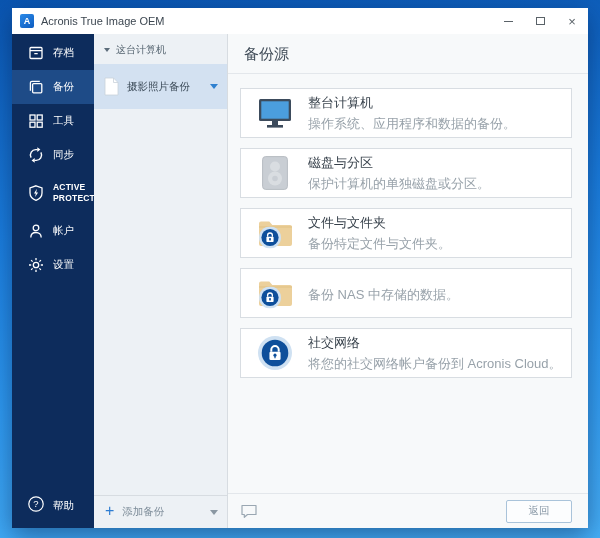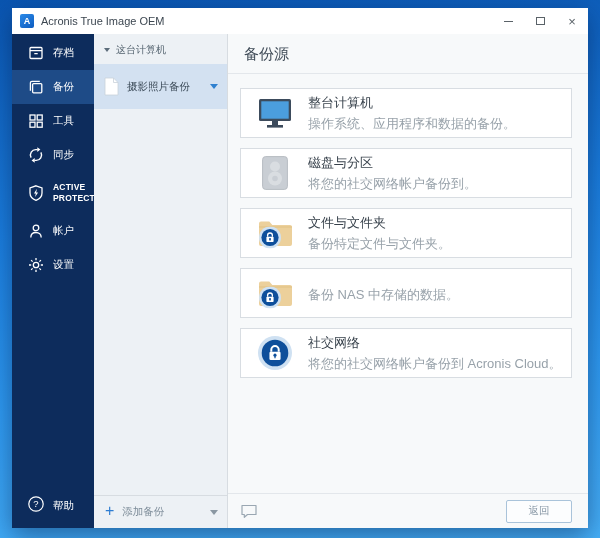--- a/index.html
+++ b/index.html
@@ -259,21 +259,21 @@
             <div class="card-icon">
               <svg width="26" height="34" viewBox="0 0 26 34">
                 <rect x="0.6" y="0.6" width="24.8" height="32.8" rx="3" fill="#c9ced4" stroke="#b7bcc2" stroke-width="1"></rect>
                 <circle cx="13" cy="10.5" r="5" fill="#d9dde1"></circle>
                 <circle cx="13" cy="22.5" r="7" fill="#d9dde1"></circle>
                 <circle cx="13" cy="22.5" r="2.8" fill="#c9ced4"></circle>
               </svg>
             </div>
             <div class="card-text">
               <div class="card-title">磁盘与分区</div>
-              <div class="card-desc">将您的社交网络帐户备份到。</div>
+              <div class="card-desc">保护计算机的单独磁盘或分区。</div>
             </div>
           </div>
 
           <div class="card">
             <div class="card-icon">
               <svg width="37" height="31" viewBox="0 0 37 31">
                 <path d="M2 5.5 a2 2 0 0 1 2 -2 h8.3 l3 3.4 H33 a2 2 0 0 1 2 2 V26 a2 2 0 0 1 -2 2 H4 a2 2 0 0 1 -2 -2 Z" fill="#ecd09b"></path>
                 <path d="M2 9 h33" stroke="#e0c183" stroke-width="1"></path>
                 <use href="#sym-lock-badge" x="2" y="8.5" width="22" height="22"></use>
               </svg>

